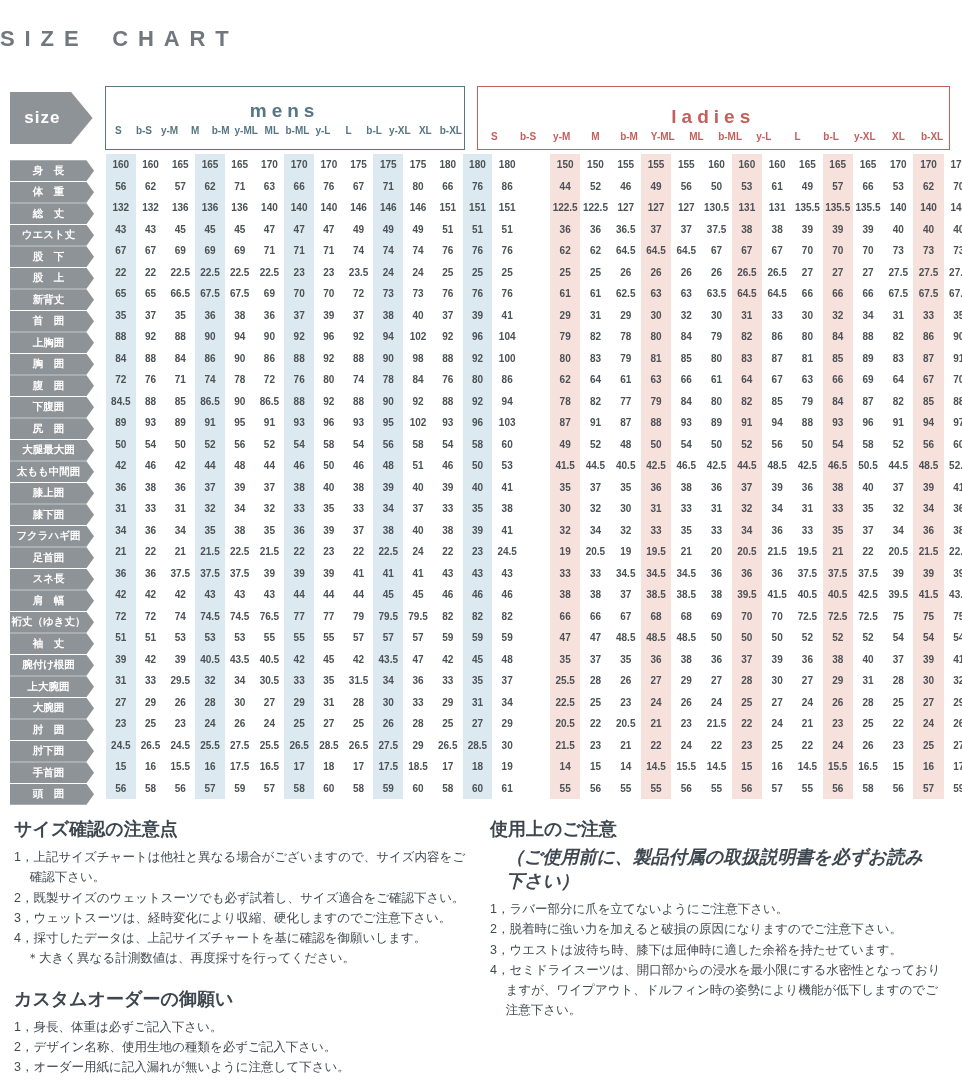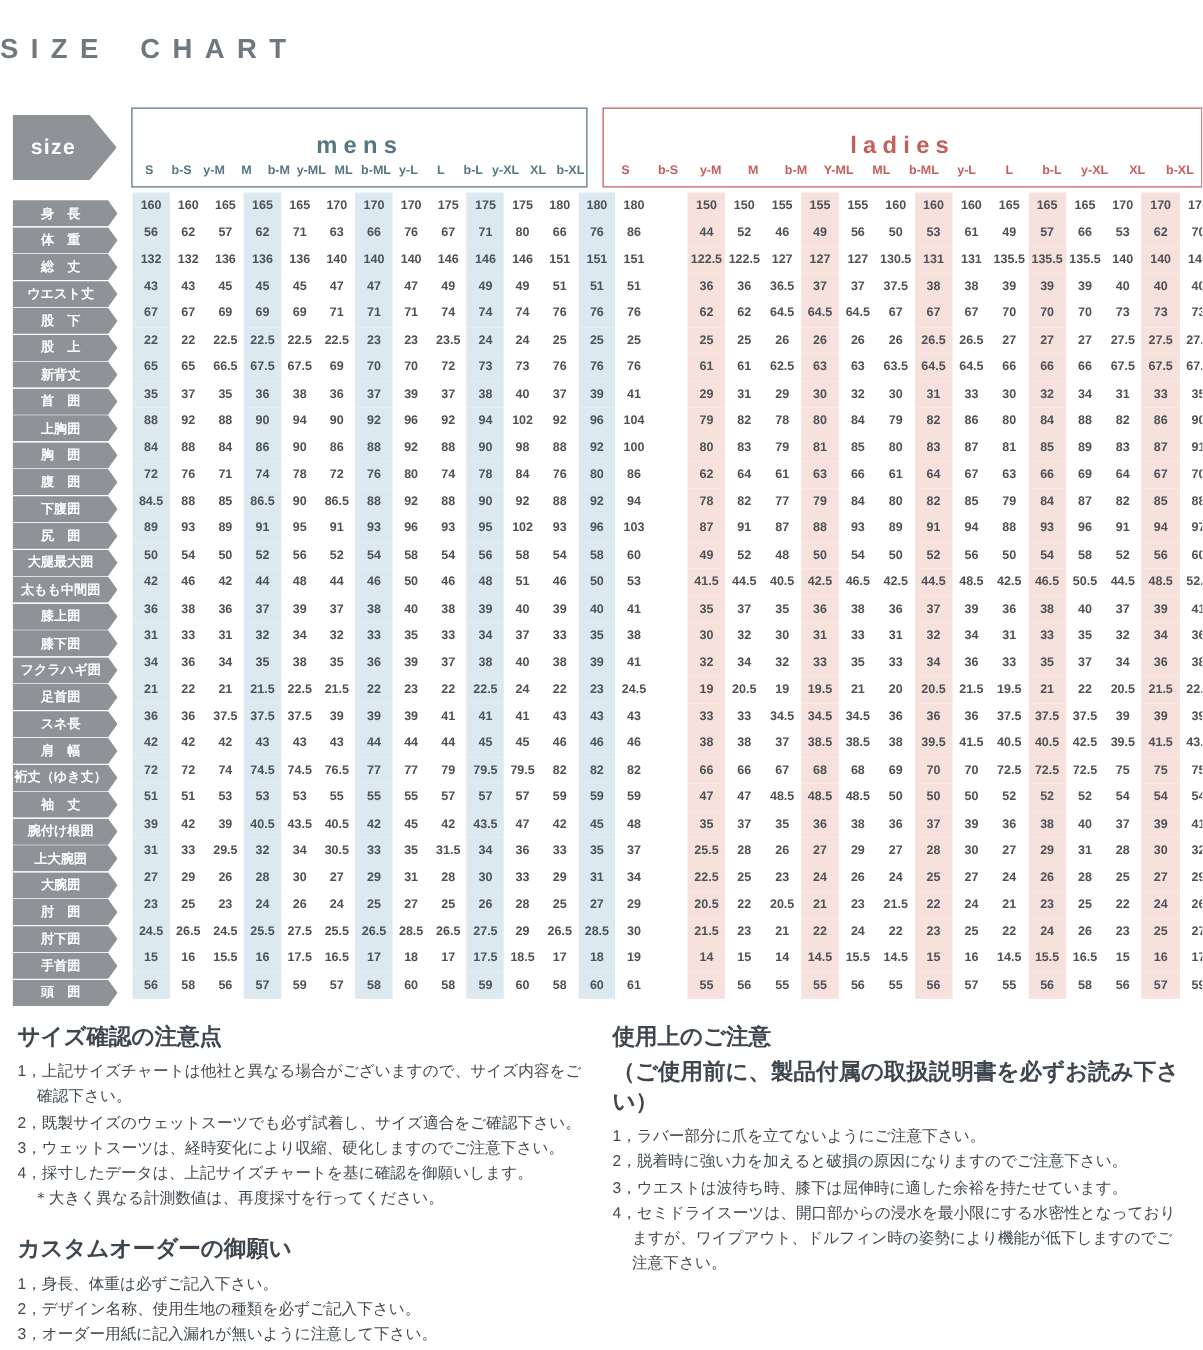--- a/index.html
+++ b/index.html
@@ -6,54 +6,54 @@
     --m-acc:#567683; --m-stripe:#dce9f0;
     --l-acc:#c45f5c; --l-stripe:#f6e1dd;
   }
   *{box-sizing:border-box;}
   body{margin:0;background:#fff;}
   .page{width:962px;height:1080px;overflow:hidden;background:#fff;
         font-family:"Liberation Sans","DejaVu Sans",sans-serif;}
   .title{margin:0;padding-top:26px;text-align:left;font-size:22px;font-weight:600;
          letter-spacing:0.45em;word-spacing:0.35em;color:#70777d;}
   
-  .header-row{display:flex;margin:34px 0 0 10px;height:64px;}
+  .header-row{display:flex;margin:34px 12px 0 10px;height:64px;}
   .size-arrow{width:84px;height:52px;align-self:center;background:#8e9397;
               clip-path:polygon(0 0,74% 0,100% 50%,74% 100%,0 100%);
               color:#fff;display:flex;align-items:center;justify-content:center;
               padding-right:18px;font-size:17px;font-weight:bold;letter-spacing:1px;}
   .gap1,.gap1b{width:12px;flex:none;}
   .gap2,.gap2b{width:12px;flex:none;}
   .box{display:flex;flex-direction:column;justify-content:flex-end;background:#fff;}
-  .box.mens{width:368px;border:1px solid var(--m-acc);}
+  .box.mens{width:368px;border:1px solid var(--m-acc);justify-content:center;}
   .box.ladies{width:484px;border:1px solid var(--l-acc);}
   .box-title{text-align:center;font-size:19px;font-weight:bold;letter-spacing:5px;
              line-height:1;margin:7px 0 5px;}
   .box-title.m{color:var(--m-acc);} .box-title.l{color:var(--l-acc);}
   .col-heads{display:flex;margin-bottom:7px;}
   .col-head{flex:1;text-align:center;font-size:10px;font-weight:bold;}
   .box.mens .col-head{color:var(--m-acc);} .box.ladies .col-head{color:var(--l-acc);}
   
   .tbody{margin:4px 0 0 10px;}
   .trow{display:flex;height:21.5px;}
   .row-label{width:84px;flex:none;align-self:center;height:21px;background:#8e9397;
              clip-path:polygon(0 0,91% 0,100% 50%,91% 100%,0 100%);
              color:#fff;font-size:10.5px;font-weight:bold;display:flex;align-items:center;
              justify-content:center;padding-right:7px;white-space:nowrap;letter-spacing:0;margin-top:12px;}
-  .cells{width:416px;flex:none;display:flex;}
+  .cells{width:416px;flex:none;display:flex;justify-content:center;}
   .cells.ladies-cells{width:424px;margin-left:16px;}
   .cell{flex:1;display:flex;align-items:center;justify-content:center;
         font-size:10px;font-weight:bold;color:#4c5156;}
   .sh-m{background:var(--m-stripe);} .sh-l{background:var(--l-stripe);}
   
   .notes{display:flex;margin:18px 12px 0 14px;gap:24px;color:#414950;}
   .notes-col.left{width:452px;flex:none;}
   .notes-col.right{flex:1;}
   .note-block h3{margin:0 0 6px;font-size:18px;font-weight:bold;color:#3e474f;}
-  .note-block h3.sub{margin:-2px 0 6px;}
+  .note-block h3.sub{margin:-2px 16px 6px;font-style:italic;}
   .note-line{font-size:12.5px;line-height:1.62;padding-left:1.25em;text-indent:-1.25em;}
   .note-block + .note-block{margin-top:18px;}
 </style>
 </head>
 <body>
 
 <div class="page">
   <h1 class="title">SIZE CHART</h1>
 
   <div class="header-row">

